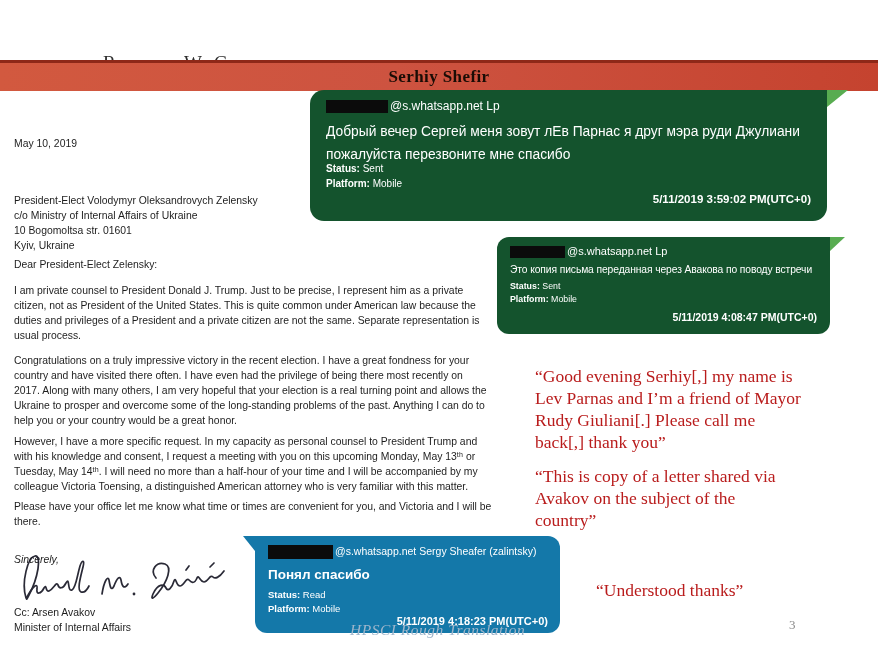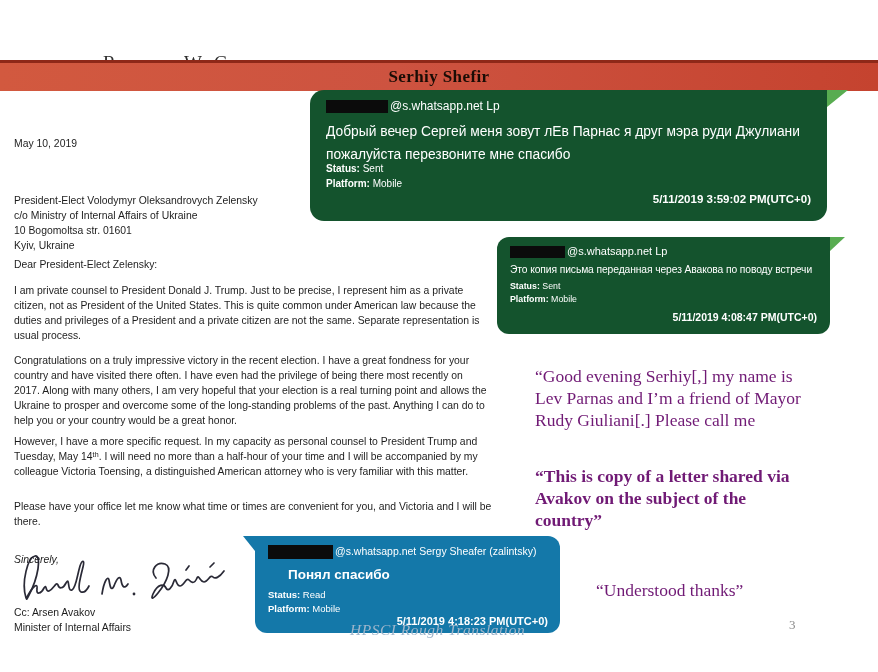--- a/index.html
+++ b/index.html
@@ -58,33 +58,33 @@
   .b2-header .redact{width:55px;height:12px;}
   .b2-body{left:13px;top:27px;font-size:10.3px;letter-spacing:-.1px;white-space:nowrap;}
   .b2-status{left:13px;top:44px;font-size:8.8px;}
   .b2-platform{left:13px;top:57px;font-size:8.8px;}
   .b2-time{right:13px;top:74px;font-size:10.5px;}
 
   .bubble3{left:255px;top:536px;width:305px;height:97px;border-radius:0 12px 12px 12px;text-align:right;}
   .tail3{left:243px;top:536px;width:12px;height:15px;background:#1478a9;}
   .b3-header{left:13px;top:9px;font-size:10.5px;white-space:nowrap;}
   .b3-header .redact{width:65px;height:14px;}
-  .b3-body{left:13px;top:31px;font-size:13.5px;font-weight:bold;margin-left:20px;}
+  .b3-body{left:13px;top:31px;font-size:13.5px;font-weight:bold;}
   .b3-status{left:13px;top:53px;font-size:9.5px;}
   .b3-platform{left:13px;top:67px;font-size:9.5px;}
   .b3-time{right:12px;top:79px;font-size:11px;}
 
   .watermark{left:350px;top:621px;font-family:"Liberation Serif",serif;
     font-style:italic;font-size:15.5px;color:#9fb6cb;z-index:6;letter-spacing:.5px;}
 
   
-  .quote{font-family:"Liberation Serif",serif;font-size:17.5px;line-height:22px;color:#701a75;}
+  .quote{font-family:"Liberation Serif",serif;font-size:17.5px;line-height:22px;color:#b91c1c;}
   .quote div{white-space:nowrap;}
   .q1{left:535px;top:365px;}
-  .q2{left:535px;top:465px;font-weight:bold;}
+  .q2{left:535px;top:465px;}
   .q3{left:596px;top:579px;}
 
   .pagenum{left:789px;top:617px;font-family:"Liberation Serif",serif;
     font-size:13px;color:#8a8a8a;}
 </style>
 </head>
 <body>
 
 <div class="abs banner">
   <span>Serhiy Shefir</span>
@@ -113,20 +113,21 @@
 <div class="abs lblock p2">
   <div>Congratulations on a truly impressive victory in the recent election.  I have a great fondness for your</div>
   <div>country and have visited there often.  I have even had the privilege of being there most recently on</div>
   <div>2017.  Along with many others, I am very hopeful that your election is a real turning point and allows the</div>
   <div>Ukraine to prosper and overcome some of the long-standing problems of the past.  Anything I can do to</div>
   <div>help you or your country would be a great honor.</div>
 </div>
 
 <div class="abs lblock p3">
   <div>However, I have a more specific request.  In my capacity as personal counsel to President Trump and</div>
+  <div>with his knowledge and consent, I request a meeting with you on this upcoming Monday, May 13ᵗʰ or</div>
   <div>Tuesday, May 14ᵗʰ.  I will need no more than a half-hour of your time and I will be accompanied by my</div>
   <div>colleague Victoria Toensing, a distinguished American attorney who is very familiar with this matter.</div>
 </div>
 
 <div class="abs lblock p4">
   <div>Please have your office let me know what time or times are convenient for you, and Victoria and I will be</div>
   <div>there.</div>
 </div>
 
 <div class="abs lblock closing">Sincerely,</div>
@@ -192,20 +193,21 @@
   </div>
   <div class="abs msg-time b3-time">5/11/2019 4:18:23 PM(UTC+0)</div>
 </div>
 
 <div class="abs watermark">HPSCI Rough Translation</div>
 
 <div class="abs quote q1">
   <div>“Good evening Serhiy[,] my name is</div>
   <div>Lev Parnas and I’m a friend of Mayor</div>
   <div>Rudy Giuliani[.] Please call me</div>
+  <div>back[,] thank you”</div>
 </div>
 
 <div class="abs quote q2">
   <div>“This is copy of a letter shared via</div>
   <div>Avakov on the subject of the</div>
   <div>country”</div>
 </div>
 
 <div class="abs quote q3">“Understood thanks”</div>
 

